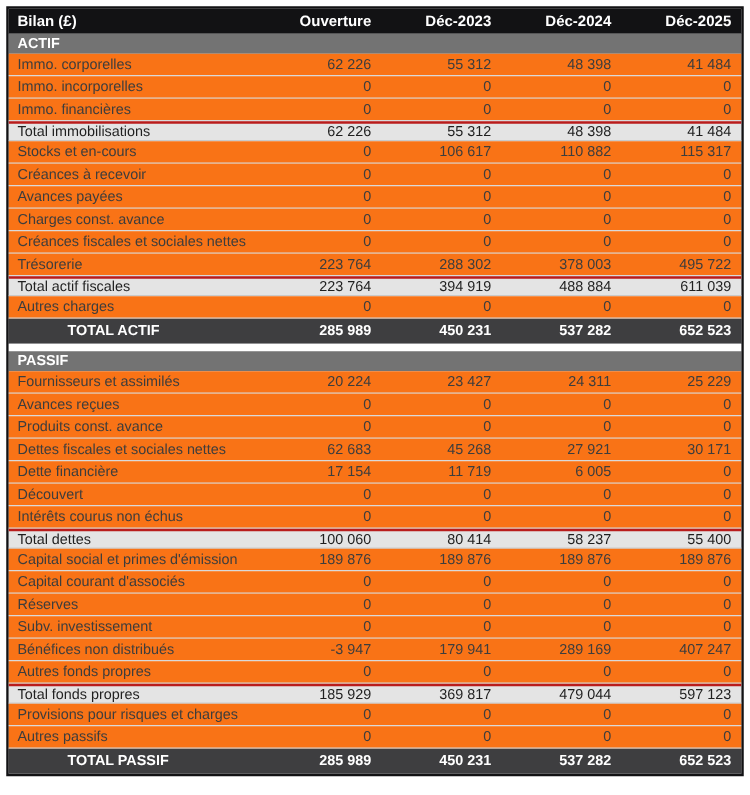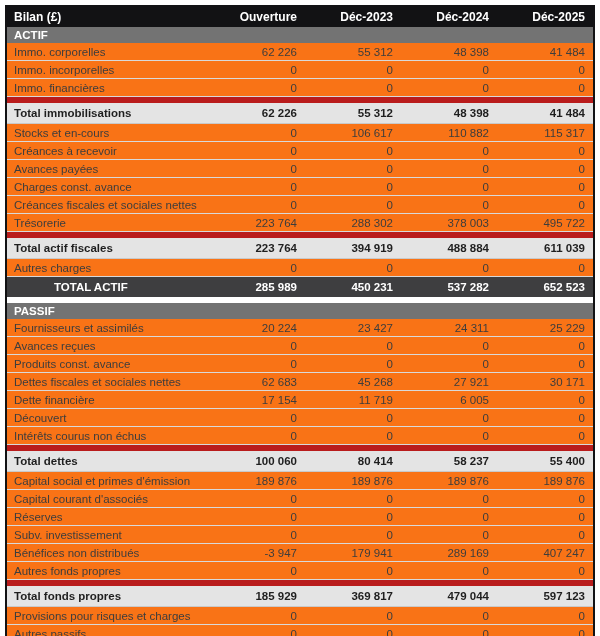--- a/index.html
+++ b/index.html
@@ -55,26 +55,26 @@
     font-size: 11.5px;
   }
   .data-row {
     height: 18px;
     background: #f97316;
     color: #3d3d3d;
     font-size: 11.5px;
     border-bottom: 1px solid #d9d9d9;
   }
   .subtotal-row {
-    height: 27px;
+    height: 16px;
     background: #e4e4e4;
     color: #1f1f1f;
-    font-weight: 700;
+    font-weight: 400;
     font-size: 11.5px;
-    border-top: 6px solid #b91c1c;
+    border-top: 2px solid #b91c1c;
     border-bottom: 1px solid #c9c9c9;
   }
   .total-row {
     height: 20px;
     background: #3e3e40;
     color: #ffffff;
     font-weight: 700;
     font-size: 11.5px;
     padding-left: 40px;
   }

